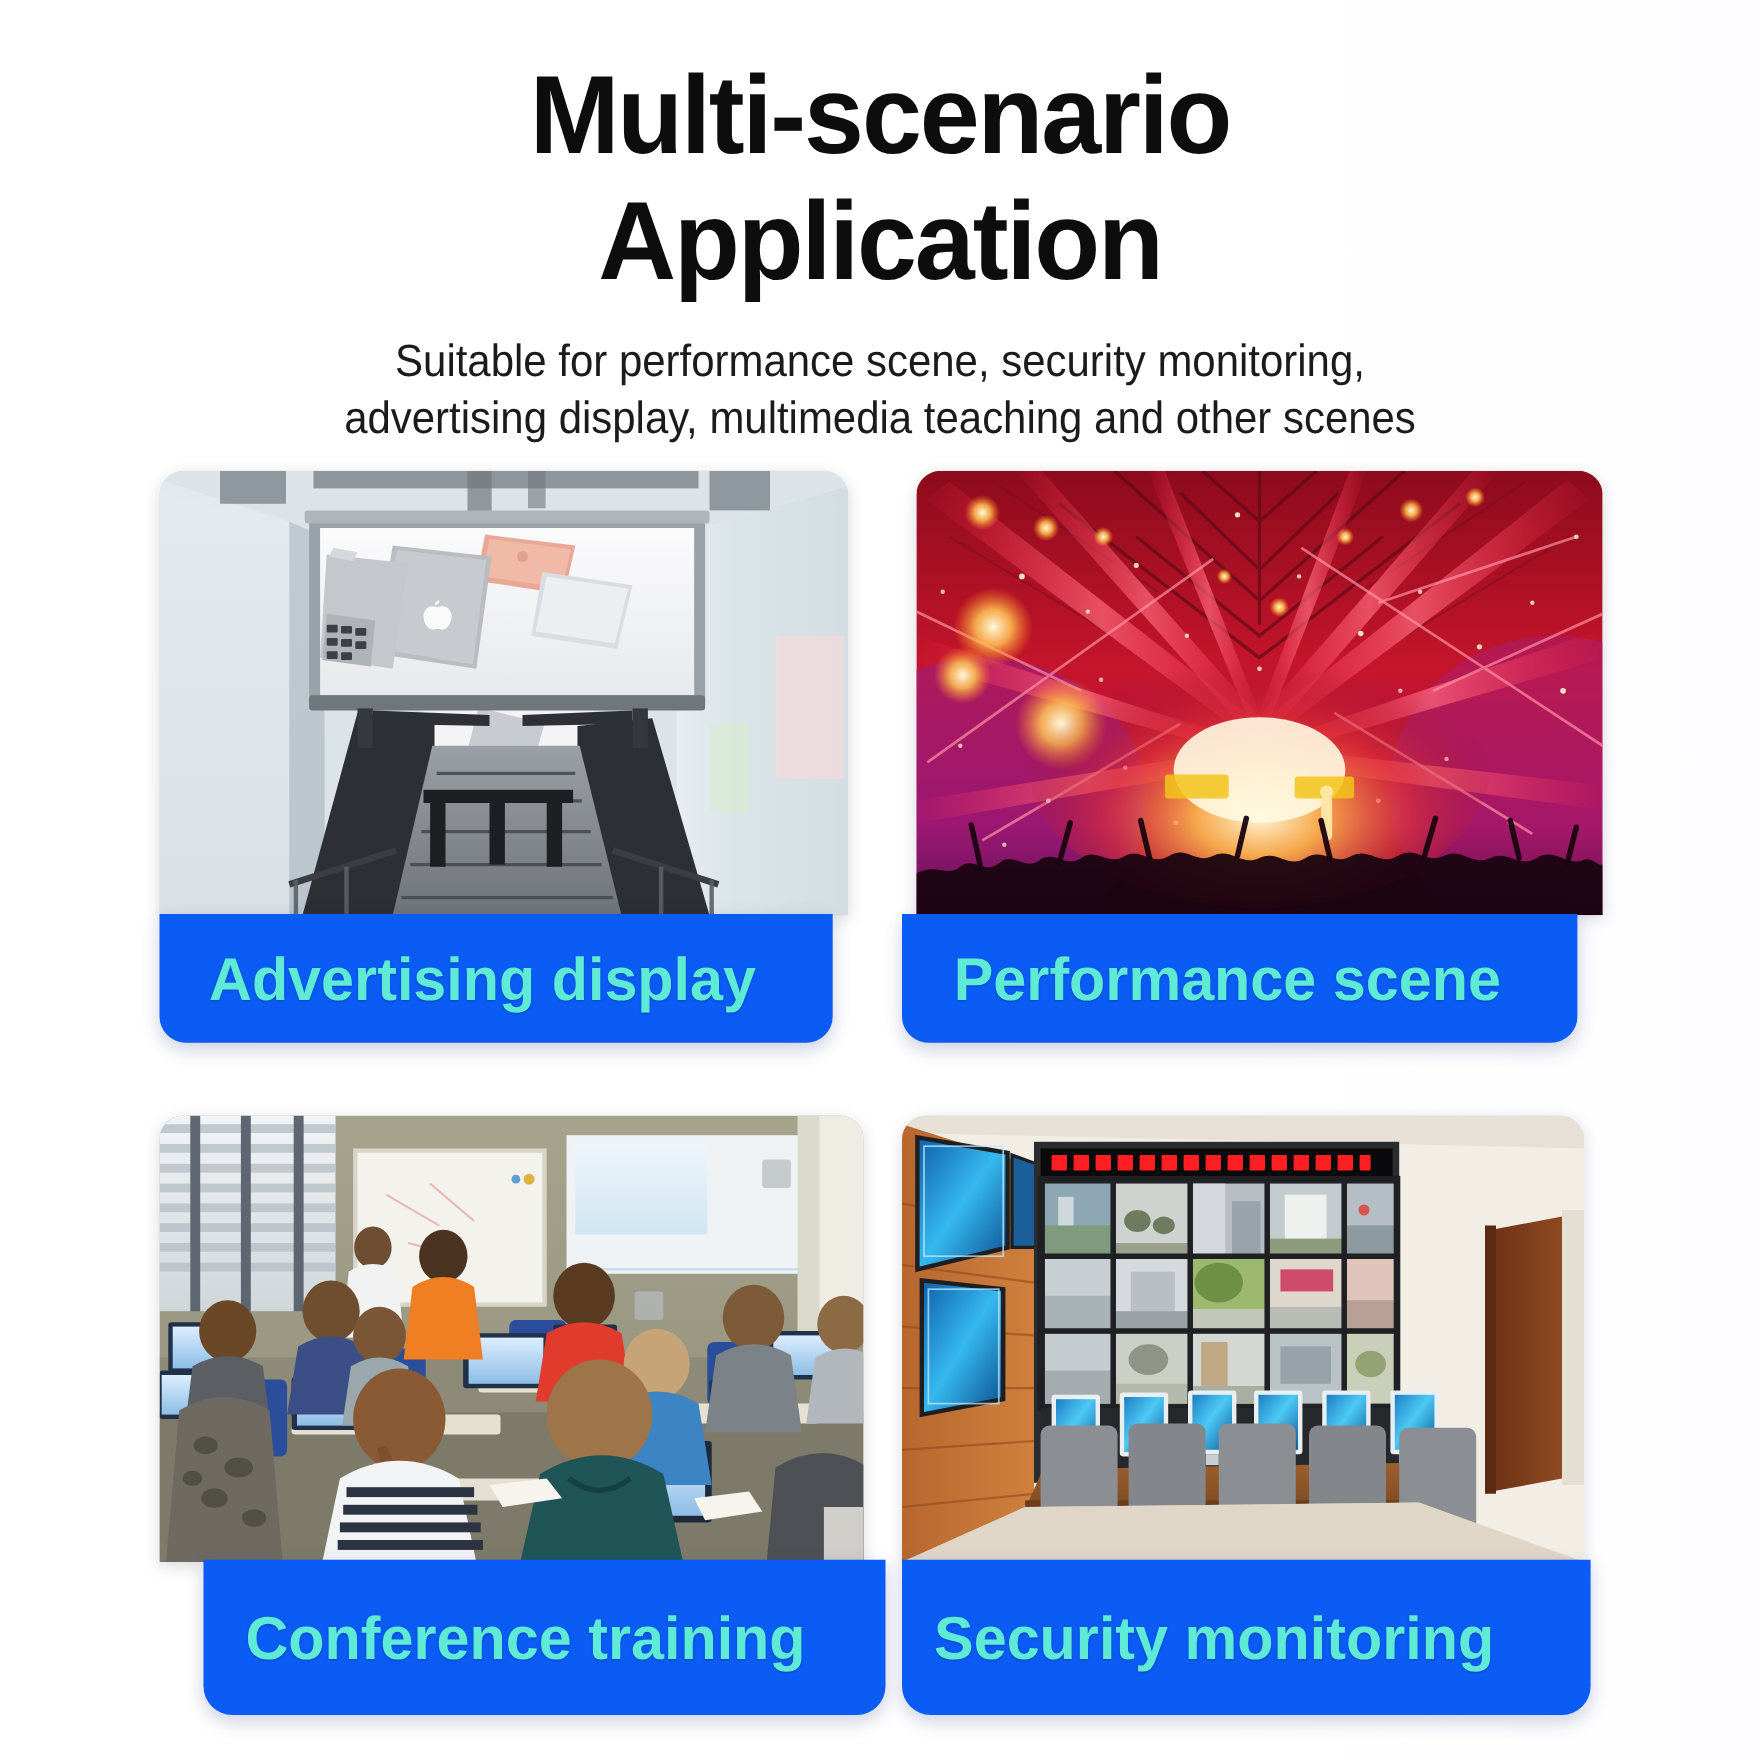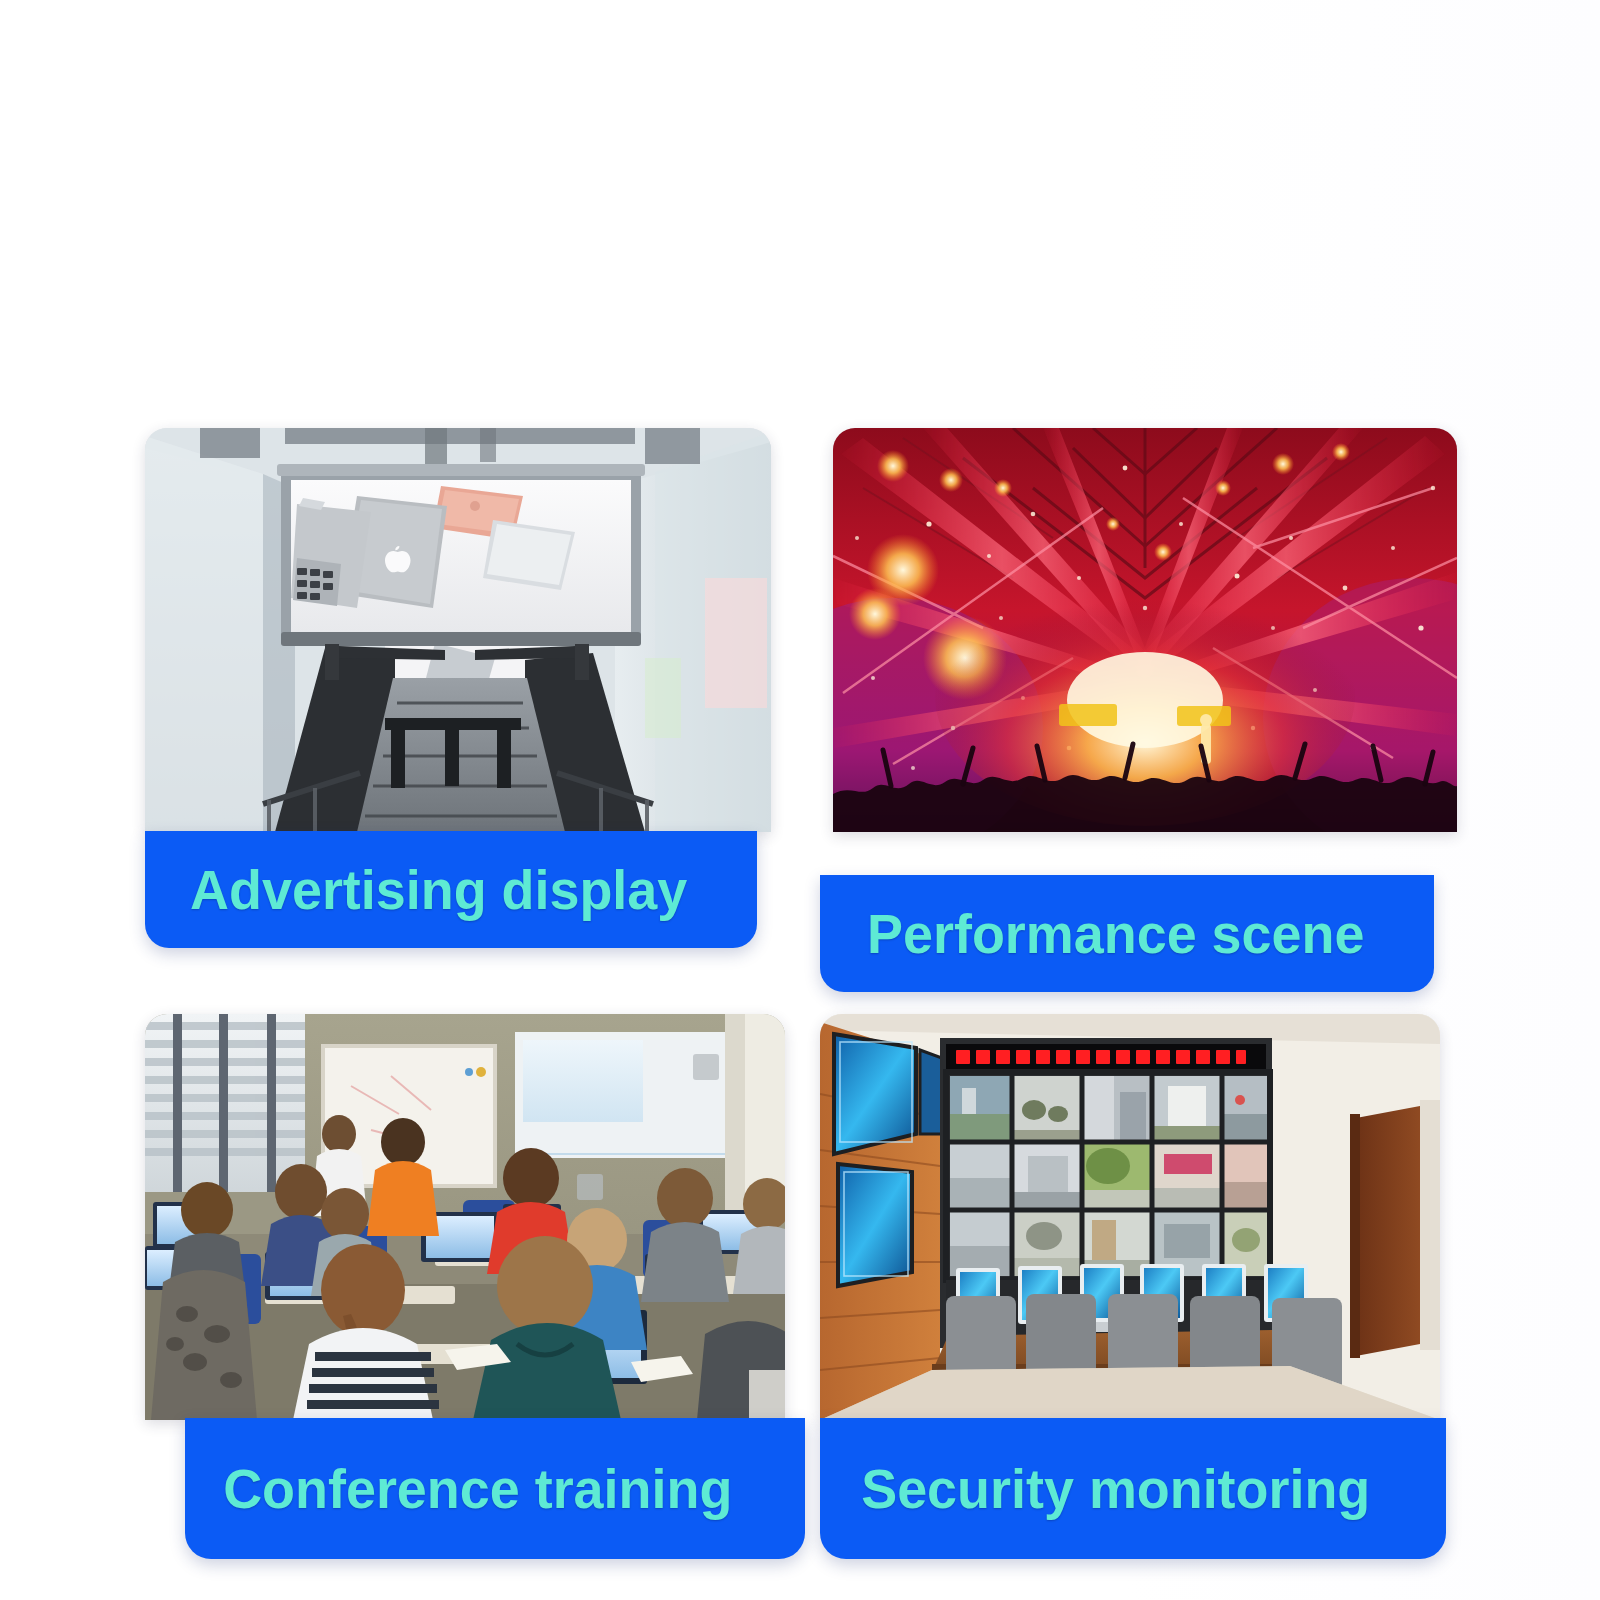--- a/index.html
+++ b/index.html
@@ -66,33 +66,43 @@
     white-space: nowrap;
     transform: scaleX(0.98);
     text-shadow: 0 1px 2px rgba(0,0,40,0.25);
   }
 
   
   .c1 .photo { left: 145px; top: 428px;  width: 626px; height: 404px; border-radius: 22px 22px 0 0; }
   .c1 .banner { left: 145px; top: 831px; width: 612px; height: 117px; border-radius: 0 0 24px 24px; padding-left: 40px; }
   
   .c2 .photo { left: 833px; top: 428px;  width: 624px; height: 404px; border-radius: 22px 22px 0 0; }
-  .c2 .banner { left: 820px; top: 831px; width: 614px; height: 117px; border-radius: 0 0 24px 24px; padding-left: 42px; margin-top: 44px; }
+  .c2 .banner { left: 820px; top: 831px; width: 614px; height: 117px; border-radius: 0 0 24px 24px; padding-left: 42px; }
   
   .c3 .photo { left: 145px; top: 1014px; width: 640px; height: 406px; border-radius: 22px 22px 0 0; }
   .c3 .banner { left: 145px; top: 1418px; width: 620px; height: 141px; border-radius: 0 0 26px 26px; padding-left: 33px; margin-left: 40px; }
   
   .c4 .photo { left: 820px; top: 1014px; width: 620px; height: 406px; border-radius: 22px 22px 0 0; }
-  .c4 .banner { left: 820px; top: 1418px; width: 626px; height: 141px; border-radius: 0 0 26px 26px; padding-left: 36px; }
+  .c4 .banner { left: 820px; top: 1418px; width: 626px; height: 141px; border-radius: 0 0 26px 26px; padding-left: 24px; }
 </style>
 </head>
 <body>
 
 <div class="page">
 
+  <div class="header">
+    <h1 class="title">
+      <span class="title-line">Multi-scenario</span>
+      <span class="title-line">Application</span>
+    </h1>
+    <p class="subtitle">
+      <span class="sub-line">Suitable for performance scene, security monitoring,</span>
+      <span class="sub-line">advertising display, multimedia teaching and other scenes</span>
+    </p>
+  </div>
 
   <div class="grid">
 
     <div class="card c1">
       <div class="photo">
         <svg viewBox="0 0 626 404" preserveAspectRatio="none" aria-hidden="true">
           <defs>
             <linearGradient id="g1wallL" x1="0" y1="0" x2="1" y2="0">
               <stop offset="0" stop-color="#ced6dc"></stop>
                 <stop offset="1" stop-color="#e9eef1"></stop>

